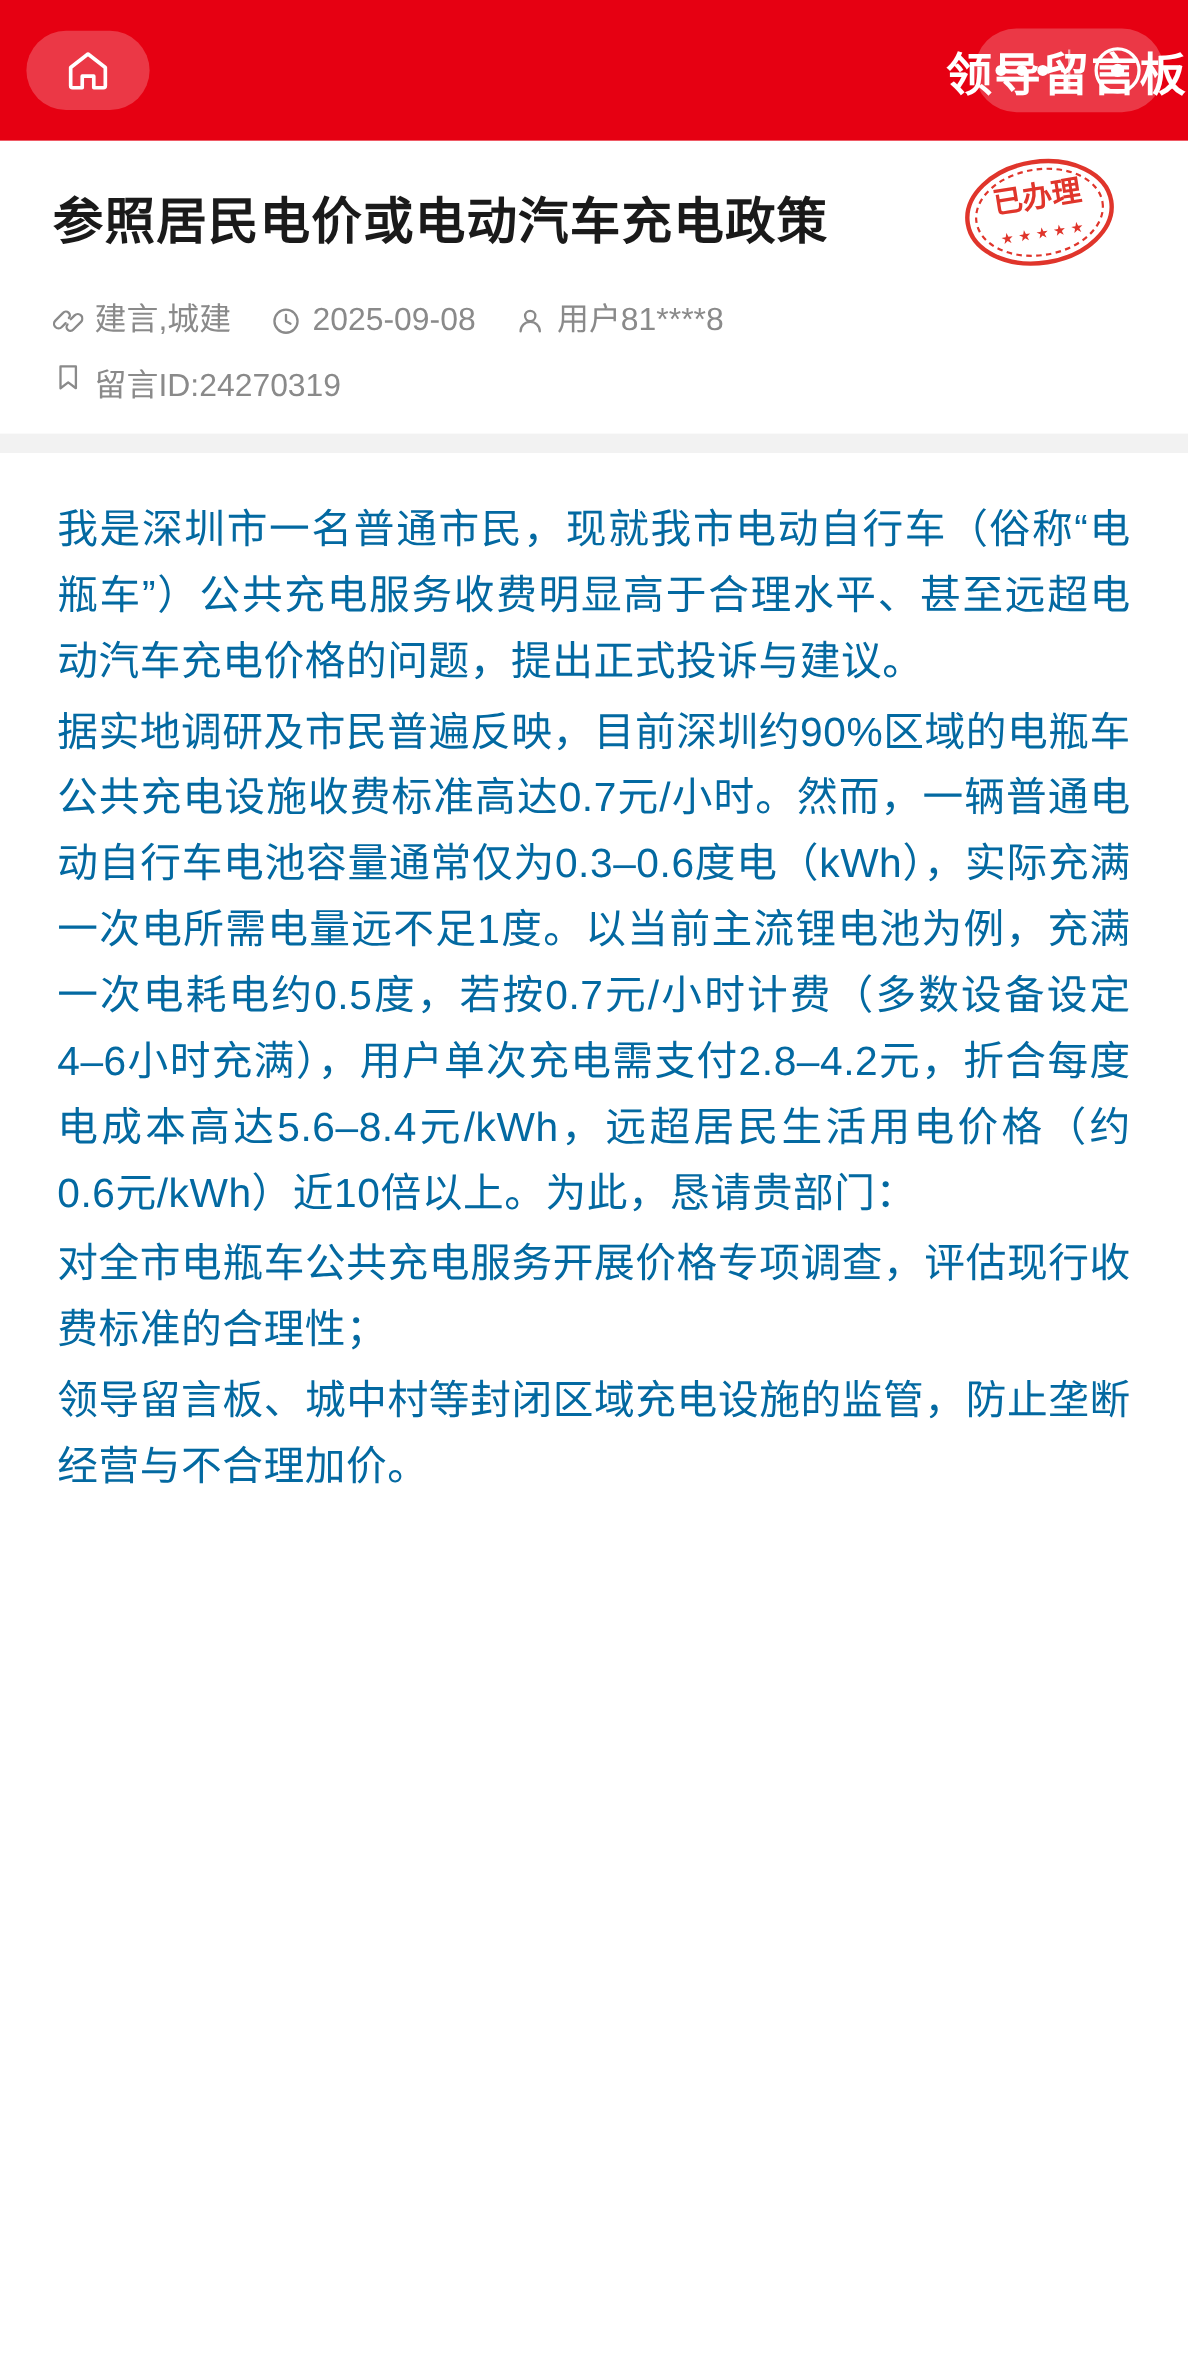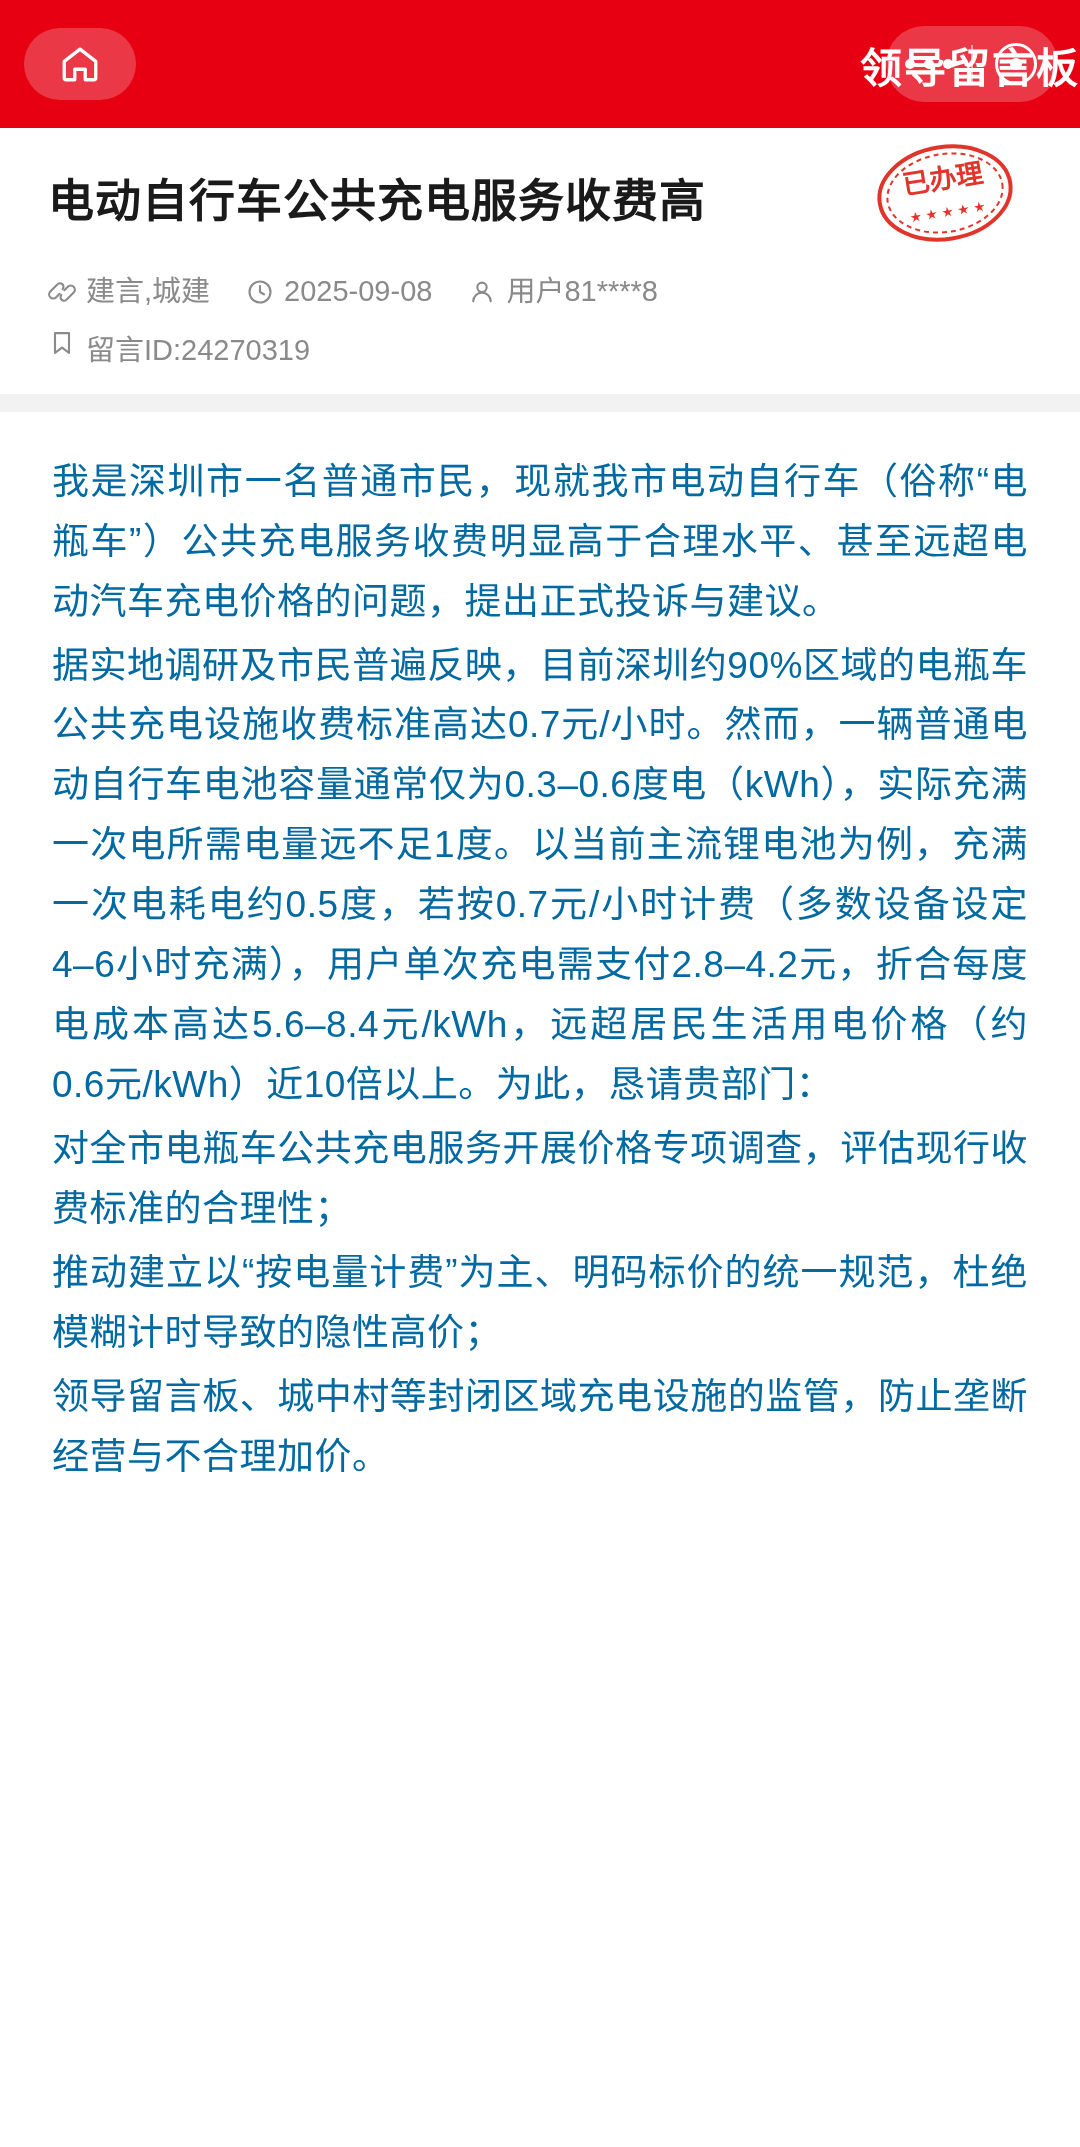--- a/index.html
+++ b/index.html
@@ -193,21 +193,21 @@
     <div class="target">
       <span class="ring">
           <i></i>
         </span>
     </div>
   </div>
 </div>
 
 <div class="header">
 
-  <div class="post-title">电动自行车公共充电服务收费高</div>
+  <div class="post-title">参照居民电价或电动汽车充电政策</div>
 
   <div class="stamp">
     <svg viewBox="0 0 150 110" fill="none">
       <ellipse cx="75" cy="55" rx="66" ry="46" stroke="#e0352b" stroke-width="4"></ellipse>
       <ellipse cx="75" cy="55" rx="58" ry="39" stroke="#e0352b" stroke-width="2" stroke-dasharray="5 4"></ellipse>
       <text x="75" y="50" text-anchor="middle" font-size="27" font-family="Liberation Sans, sans-serif" font-weight="bold" fill="#e0352b">已办理</text>
       <text x="75" y="78" text-anchor="middle" font-size="11" font-family="Liberation Sans, sans-serif" fill="#e0352b" letter-spacing="1">★ ★ ★ ★ ★</text>
     </svg>
   </div>
 
@@ -253,15 +253,14 @@
     <span>留言ID:24270319</span>
   </div>
 </div>
 
 <div class="divider-band"></div>
 
 <div class="content">
   <p>我是深圳市一名普通市民，现就我市电动自行车（俗称“电瓶车”）公共充电服务收费明显高于合理水平、甚至远超电动汽车充电价格的问题，提出正式投诉与建议。</p>
   <p>据实地调研及市民普遍反映，目前深圳约90%区域的电瓶车公共充电设施收费标准高达0.7元/小时。然而，一辆普通电动自行车电池容量通常仅为0.3–0.6度电（kWh），实际充满一次电所需电量远不足1度。以当前主流锂电池为例，充满一次电耗电约0.5度，若按0.7元/小时计费（多数设备设定4–6小时充满），用户单次充电需支付2.8–4.2元，折合每度电成本高达5.6–8.4元/kWh，远超居民生活用电价格（约0.6元/kWh）近10倍以上。为此，恳请贵部门：</p>
   <p>对全市电瓶车公共充电服务开展价格专项调查，评估现行收费标准的合理性；</p>
-  <p>推动建立以“按电量计费”为主、明码标价的统一规范，杜绝模糊计时导致的隐性高价；</p>
   <p>领导留言板、城中村等封闭区域充电设施的监管，防止垄断经营与不合理加价。</p>
 </div>
 
 </body></html>

